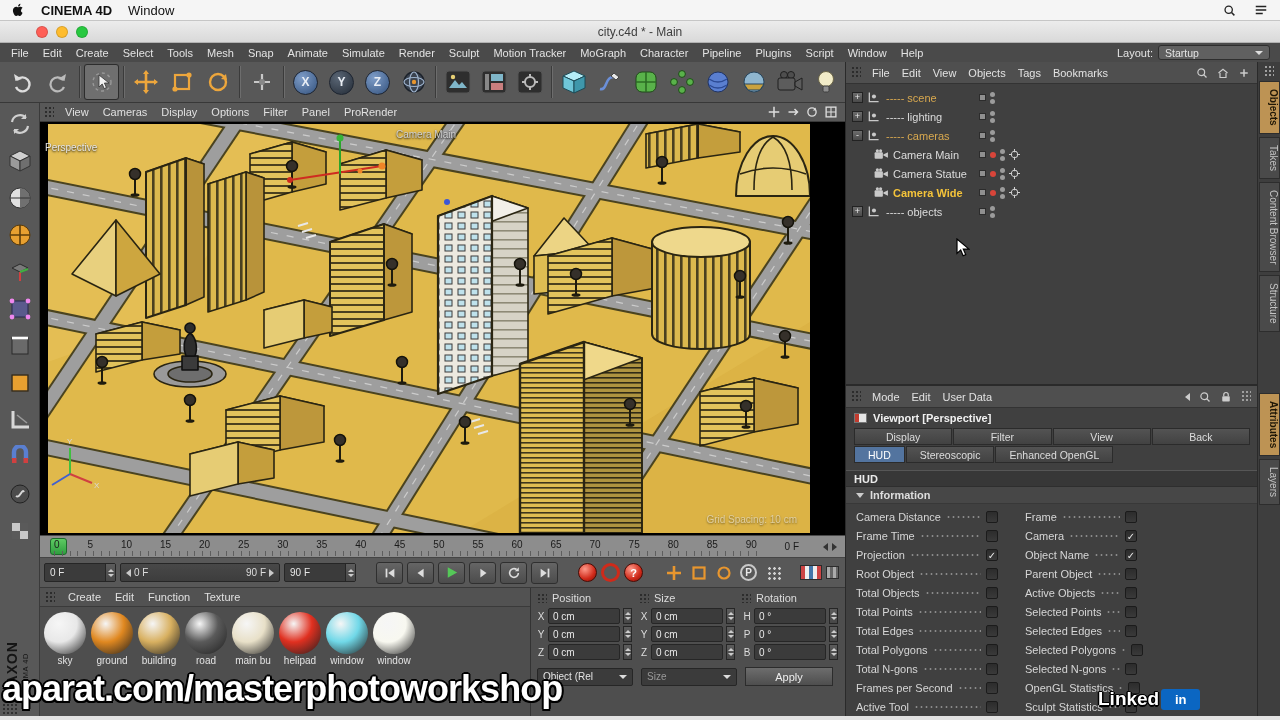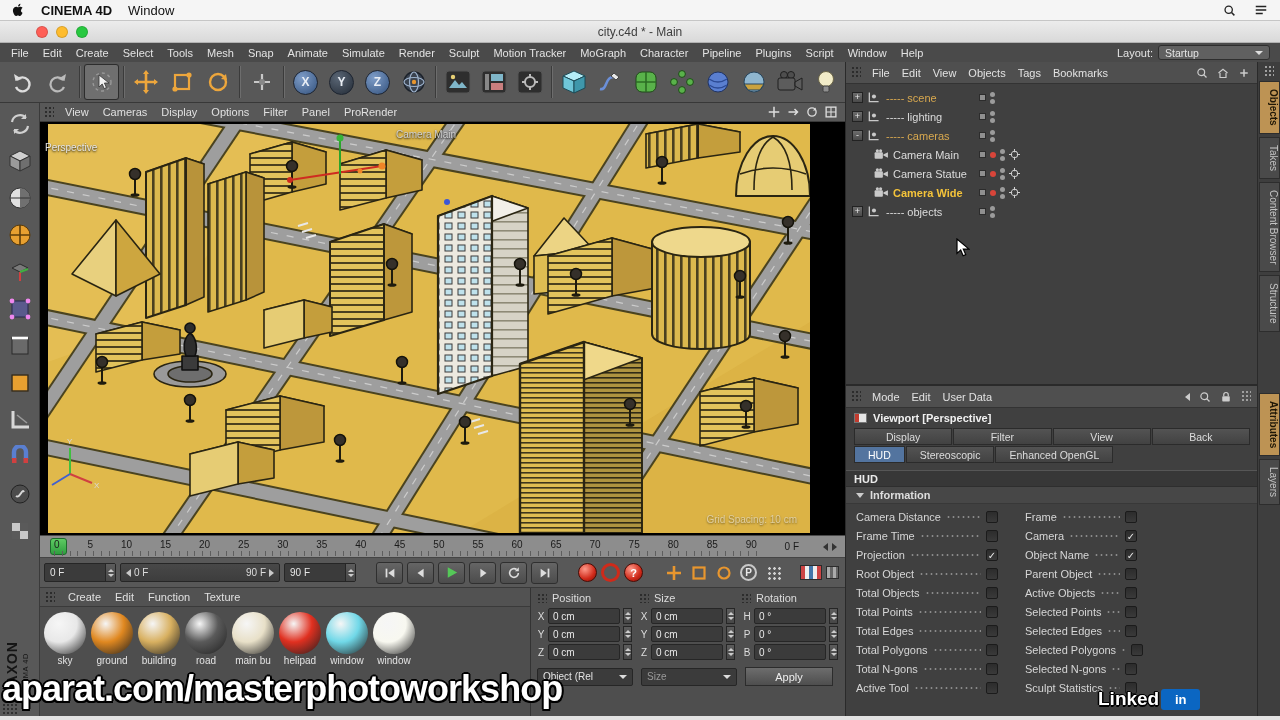--- a/index.html
+++ b/index.html
@@ -1405,20 +1405,32 @@
             <span class="leader"></span>
             <span class="cb"></span>
           </span>
           <span class="half">
             <span class="hud-label">Selected N-gons</span>
             <span class="leader"></span>
             <span class="cb"></span>
           </span>
         </div>
 
+        <div class="hud-row">
+          <span class="half">
+            <span class="hud-label">Frames per Second</span>
+            <span class="leader"></span>
+            <span class="cb"></span>
+          </span>
+          <span class="half">
+            <span class="hud-label">OpenGL Statistics</span>
+            <span class="leader"></span>
+            <span class="cb"></span>
+          </span>
+        </div>
 
         <div class="hud-row">
           <span class="half">
             <span class="hud-label">Active Tool</span>
             <span class="leader"></span>
             <span class="cb"></span>
           </span>
           <span class="half">
             <span class="hud-label">Sculpt Statistics</span>
             <span class="leader"></span>

